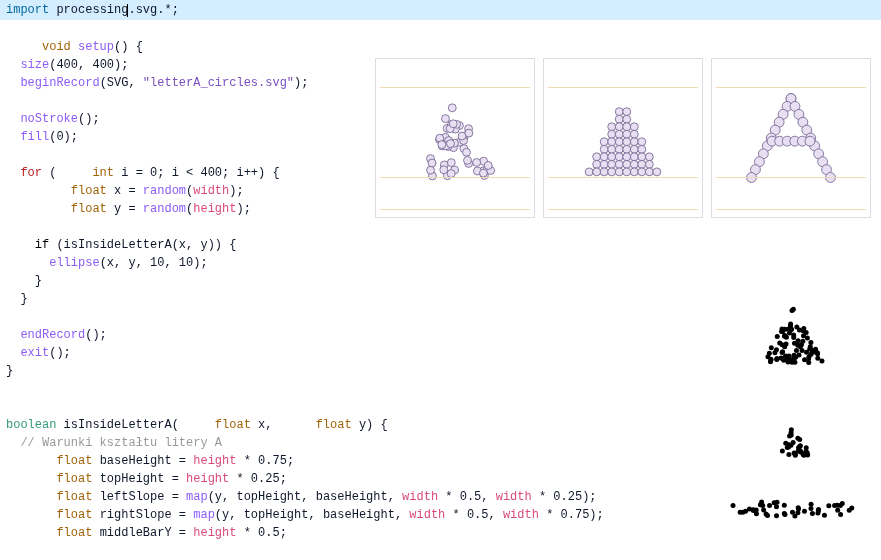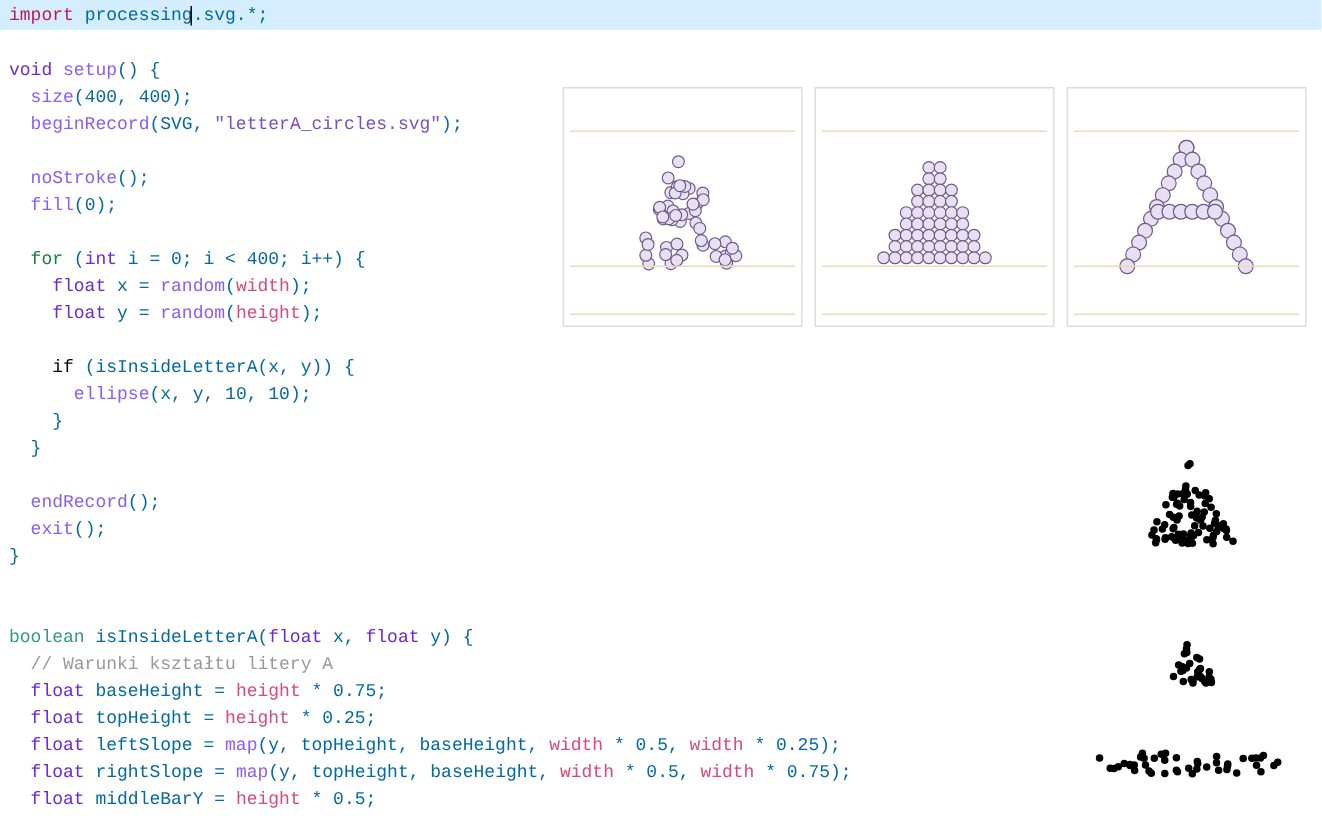--- a/index.html
+++ b/index.html
@@ -20,29 +20,29 @@
     padding: 1px 6px;
   }
   .code-area {
     padding: 0;
     white-space: pre;
   }
   .code-line {
     padding: 0 6px;
     min-height: 18px;
   }
-  .kw-import { color: #be185d; }
-  .kw-type { color: #6d28d9; }
+  .kw-import { color: #0369a1; }
+  .kw-type { color: #a16207; margin-left: 36px; }
   .kw-func { color: #8b5cf6; }
-  .kw-for { color: #15803d; margin-top: 21px; }
+  .kw-for { color: #b91c1c; margin-top: 21px; }
   .kw-if { color: #000000; }
   .kw-bool { color: #33997e; margin-top: 16px; }
   .kw-const { color: #d94a7a; text-align: center; }
   .str { color: #7a4fbf; }
-  .plain { color: #0369a1; font-family: Liberation Mono, monospace; }
+  .plain { color: #0f172a; font-family: Liberation Mono, monospace; }
   .comment { color: #999999; margin-top: 33px; }
 
   .image-strip {
     position: absolute;
     top: 58px;
     left: 375px;
     display: flex;
     gap: 8px;
   }
   .thumb {

